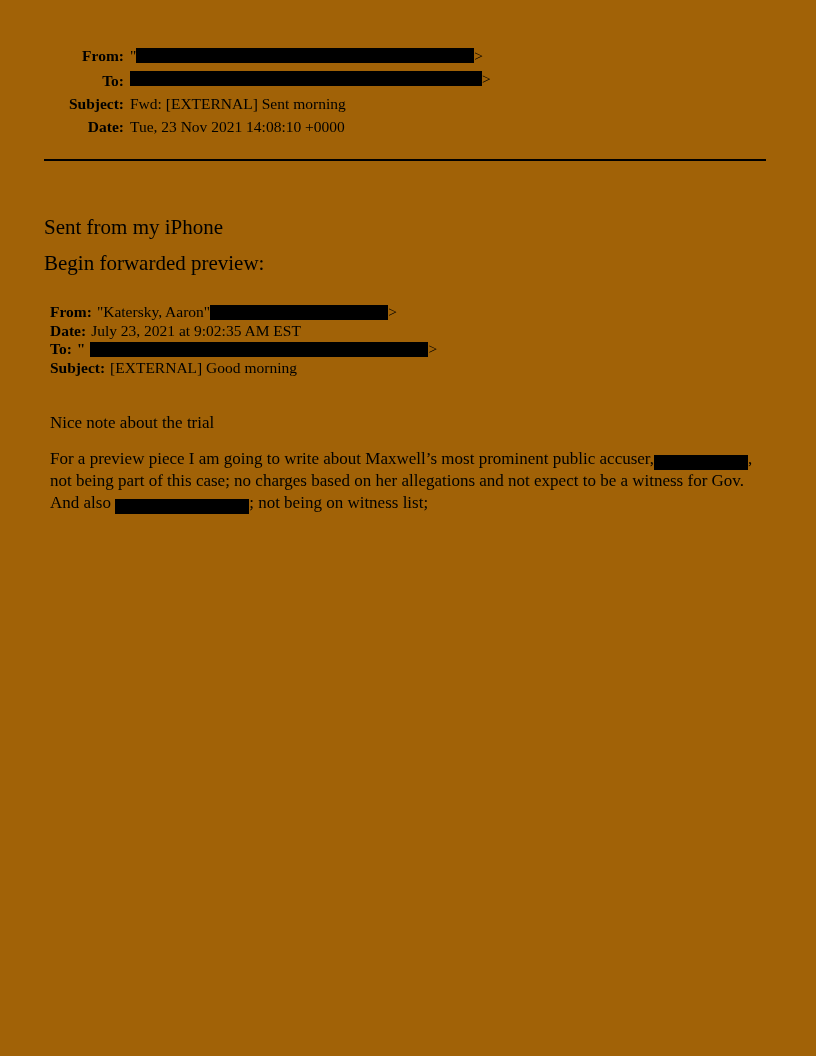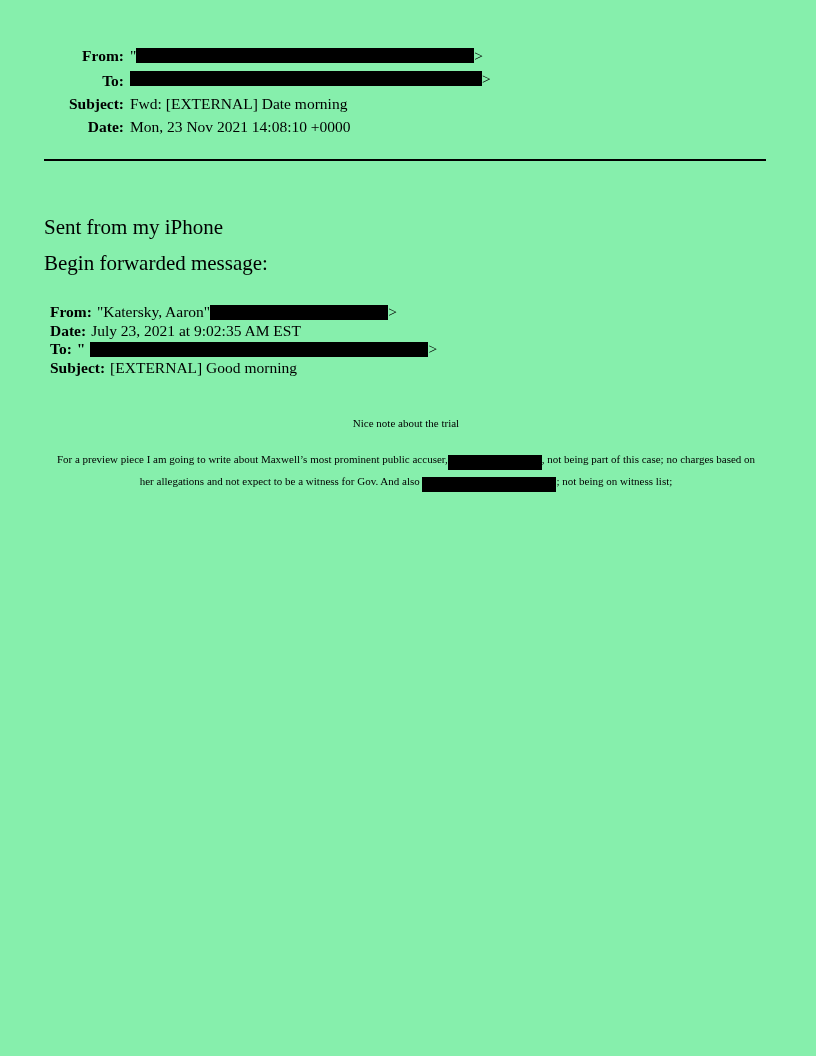--- a/index.html
+++ b/index.html
@@ -12,21 +12,21 @@
     height: 1056px;
     font-family: "Liberation Serif", serif;
     color: #000000;
     position: relative;
     overflow: hidden;
   }
   .page {
     position: relative;
     width: 816px;
     height: 1056px;
-    background: #86efac;
+    background: #a16207;
   }
 
   
   .header {
     position: absolute;
     left: 46px;
     top: 44px;
     width: 724px;
   }
   .hdr-row {
@@ -104,23 +104,22 @@
   .fwd-val-bold { font-weight: normal; }
   .r-from2 { width: 178px; height: 15px; }
   .r-to2   { width: 338px; height: 15px; }
 
   
   .msg {
     position: absolute;
     left: 50px;
     top: 412px;
     width: 712px;
-    font-size: 11px;
+    font-size: 17px;
     line-height: 22px;
-    text-align: center;
   }
   .msg p { margin: 0 0 14px 0; }
   .r-inline1 { width: 94px; height: 15px; position: relative; top: 2px; }
   .r-inline2 { width: 134px; height: 15px; position: relative; top: 2px; }
 </style>
 </head>
 <body>
 
 <div class="page">
 
@@ -138,35 +137,35 @@
     <div class="hdr-row">
       <div class="hdr-label">To:</div>
       <div class="hdr-value">
         <span class="redact r-to1"></span>
         <span class="gt">&gt;</span>
       </div>
     </div>
 
     <div class="hdr-row">
       <div class="hdr-label">Subject:</div>
-      <div class="hdr-value">Fwd: [EXTERNAL] Date morning</div>
+      <div class="hdr-value">Fwd: [EXTERNAL] Sent morning</div>
     </div>
 
     <div class="hdr-row">
       <div class="hdr-label">Date:</div>
-      <div class="hdr-value">Mon, 23 Nov 2021 14:08:10 +0000</div>
+      <div class="hdr-value">Tue, 23 Nov 2021 14:08:10 +0000</div>
     </div>
 
   </div>
 
   <div class="hrule"></div>
 
   <div class="body-text">
     <p class="para">Sent from my iPhone</p>
-    <p class="para">Begin forwarded message:</p>
+    <p class="para">Begin forwarded preview:</p>
   </div>
 
   <div class="fwd-head">
 
     <div class="fwd-row">
       <span class="fwd-label">From:</span>
       <span class="fwd-val">"Katersky, Aaron"</span>
       <span class="redact r-from2"></span>
       <span class="fwd-val">&gt;</span>
     </div>

